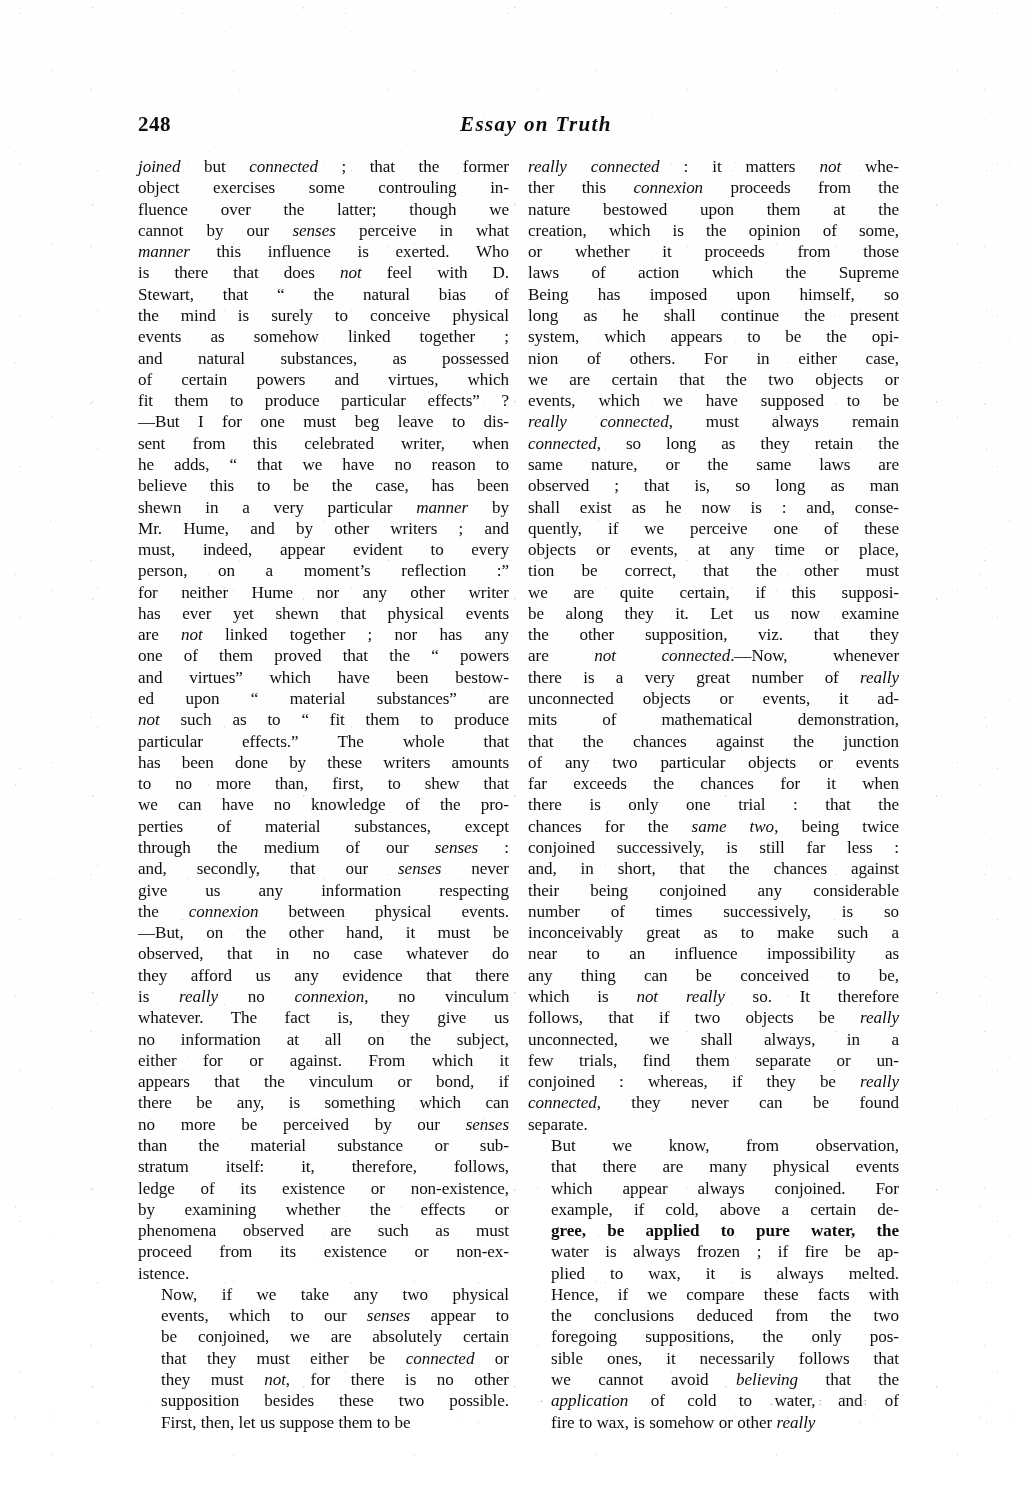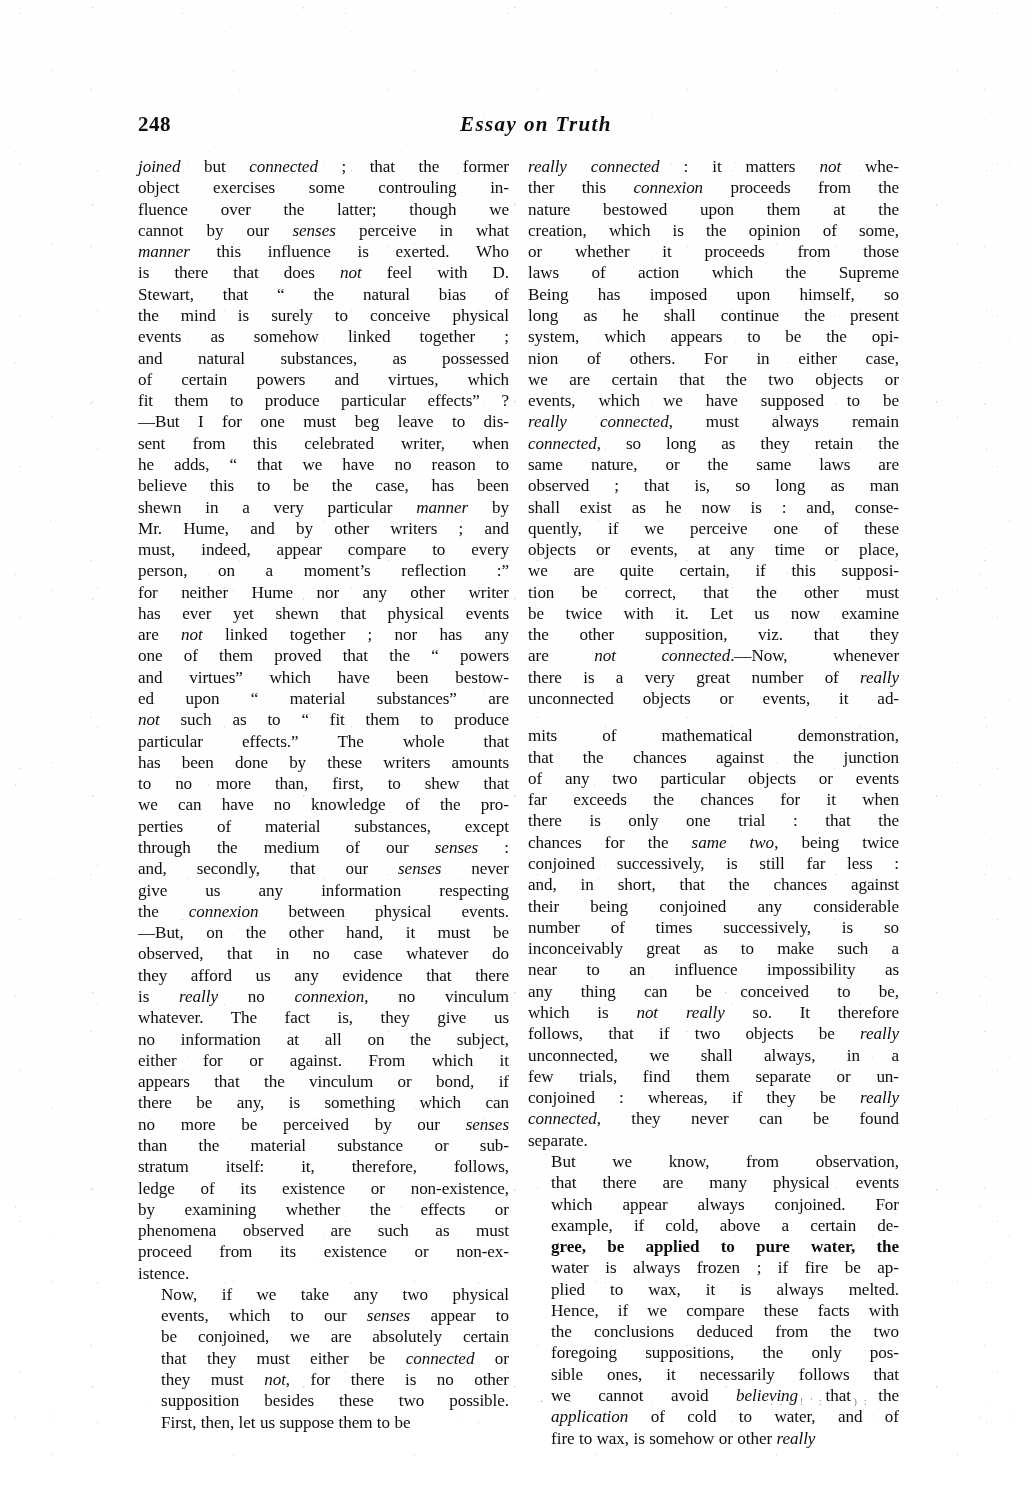--- a/index.html
+++ b/index.html
@@ -140,21 +140,21 @@
           <span style="display: block; text-align: justify; text-align-last: justify;">events as somehow linked together ;</span>
           <span style="display: block; text-align: justify; text-align-last: justify;">and natural substances, as possessed</span>
           <span style="display: block; text-align: justify; text-align-last: justify;">of certain powers and virtues, which</span>
           <span style="display: block; text-align: justify; text-align-last: justify;">fit them to produce particular effects” ?</span>
           <span style="display: block; text-align: justify; text-align-last: justify;">—But I for one must beg leave to dis-</span>
           <span style="display: block; text-align: justify; text-align-last: justify;">sent from this celebrated writer, when</span>
           <span style="display: block; text-align: justify; text-align-last: justify;">he adds, “ that we have no reason to</span>
           <span style="display: block; text-align: justify; text-align-last: justify;">believe this to be the case, has been</span>
           <span style="display: block; text-align: justify; text-align-last: justify;">shewn in a very particular <i class="it">manner</i> by</span>
           <span style="display: block; text-align: justify; text-align-last: justify;">Mr. Hume, and by other writers ; and</span>
-          <span style="display: block; text-align: justify; text-align-last: justify;">must, indeed, appear compare to every</span>
+          <span style="display: block; text-align: justify; text-align-last: justify;">must, indeed, appear evident to every</span>
           <span style="display: block; text-align: justify; text-align-last: justify;">person, on a moment’s reflection :”</span>
           <span style="display: block; text-align: justify; text-align-last: justify;">for neither Hume nor any other writer</span>
           <span style="display: block; text-align: justify; text-align-last: justify;">has ever yet shewn that physical events</span>
           <span style="display: block; text-align: justify; text-align-last: justify;">are <i class="it">not</i> linked together ; nor has any</span>
           <span style="display: block; text-align: justify; text-align-last: justify;">one of them proved that the “ powers</span>
           <span style="display: block; text-align: justify; text-align-last: justify;">and virtues” which have been bestow-</span>
           <span style="display: block; text-align: justify; text-align-last: justify;">ed upon “ material substances” are</span>
           <span style="display: block; text-align: justify; text-align-last: justify;"><i class="it">not</i> such as to “ fit them to produce</span>
           <span style="display: block; text-align: justify; text-align-last: justify;">particular effects.” The whole that</span>
           <span style="display: block; text-align: justify; text-align-last: justify;">has been done by these writers amounts</span>
@@ -207,28 +207,28 @@
           <span style="display: block; text-align: justify; text-align-last: justify;">nion of others. For in either case,</span>
           <span style="display: block; text-align: justify; text-align-last: justify;">we are certain that the two objects or</span>
           <span style="display: block; text-align: justify; text-align-last: justify;">events, which we have supposed to be</span>
           <span style="display: block; text-align: justify; text-align-last: justify;"><i class="it">really</i> <i class="it">connected</i>, must always remain</span>
           <span style="display: block; text-align: justify; text-align-last: justify;"><i class="it">connected</i>, so long as they retain the</span>
           <span style="display: block; text-align: justify; text-align-last: justify;">same nature, or the same laws are</span>
           <span style="display: block; text-align: justify; text-align-last: justify;">observed ; that is, so long as man</span>
           <span style="display: block; text-align: justify; text-align-last: justify;">shall exist as he now is : and, conse-</span>
           <span style="display: block; text-align: justify; text-align-last: justify;">quently, if we perceive one of these</span>
           <span style="display: block; text-align: justify; text-align-last: justify;">objects or events, at any time or place,</span>
+          <span style="display: block; text-align: justify; text-align-last: justify;">tion be correct, that the other must</span>
           <span style="display: block; text-align: justify; text-align-last: justify;">we are quite certain, if this supposi-</span>
-          <span style="display: block; text-align: justify; text-align-last: justify;">tion be correct, that the other must</span>
-          <span style="display: block; text-align: justify; text-align-last: justify;">be twice with it. Let us now examine</span>
+          <span style="display: block; text-align: justify; text-align-last: justify;">be along they it. Let us now examine</span>
           <span style="display: block; text-align: justify; text-align-last: justify;">the other supposition, viz. that they</span>
           <span style="display: block; text-align: justify; text-align-last: justify;">are <i class="it">not</i> <i class="it">connected</i>.—Now, whenever</span>
           <span style="display: block; text-align: justify; text-align-last: justify;">there is a very great number of <i class="it">really</i></span>
           <span style="display: block; text-align: justify; text-align-last: justify;">unconnected objects or events, it ad-</span>
-          <span style="display: block; text-align: justify; text-align-last: justify; margin-top: 16px;">mits of mathematical demonstration,</span>
+          <span style="display: block; text-align: justify; text-align-last: justify;">mits of mathematical demonstration,</span>
           <span style="display: block; text-align: justify; text-align-last: justify;">that the chances against the junction</span>
           <span style="display: block; text-align: justify; text-align-last: justify;">of any two particular objects or events</span>
           <span style="display: block; text-align: justify; text-align-last: justify;">far exceeds the chances for it when</span>
           <span style="display: block; text-align: justify; text-align-last: justify;">there is only one trial : that the</span>
           <span style="display: block; text-align: justify; text-align-last: justify;">chances for the <i class="it">same two</i>, being twice</span>
           <span style="display: block; text-align: justify; text-align-last: justify;">conjoined successively, is still far less :</span>
           <span style="display: block; text-align: justify; text-align-last: justify;">and, in short, that the chances against</span>
           <span style="display: block; text-align: justify; text-align-last: justify;">their being conjoined any considerable</span>
           <span style="display: block; text-align: justify; text-align-last: justify;">number of times successively, is so</span>
           <span style="display: block; text-align: justify; text-align-last: justify;">inconceivably great as to make such a</span>

